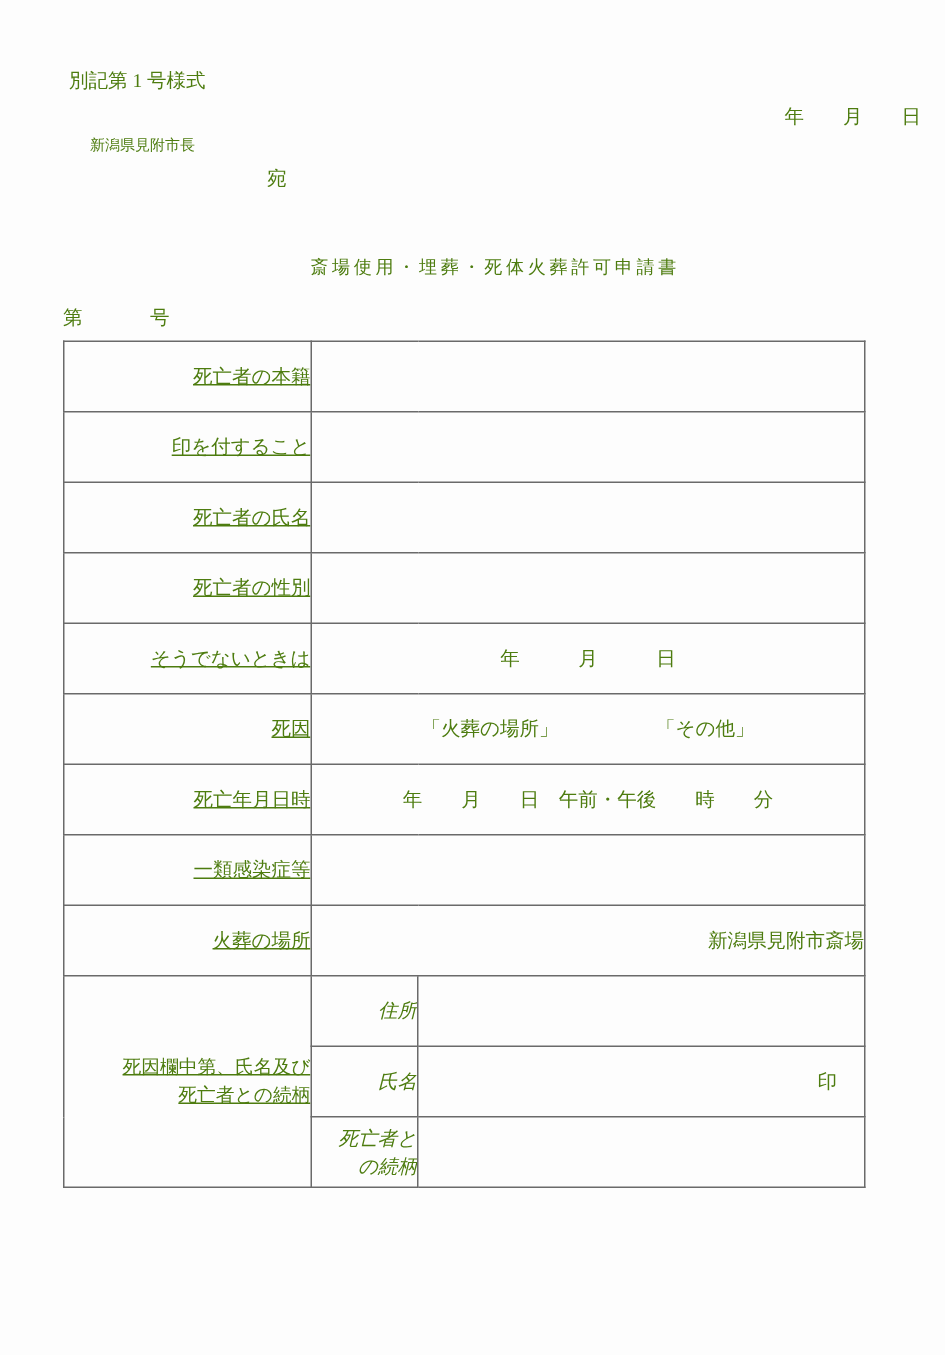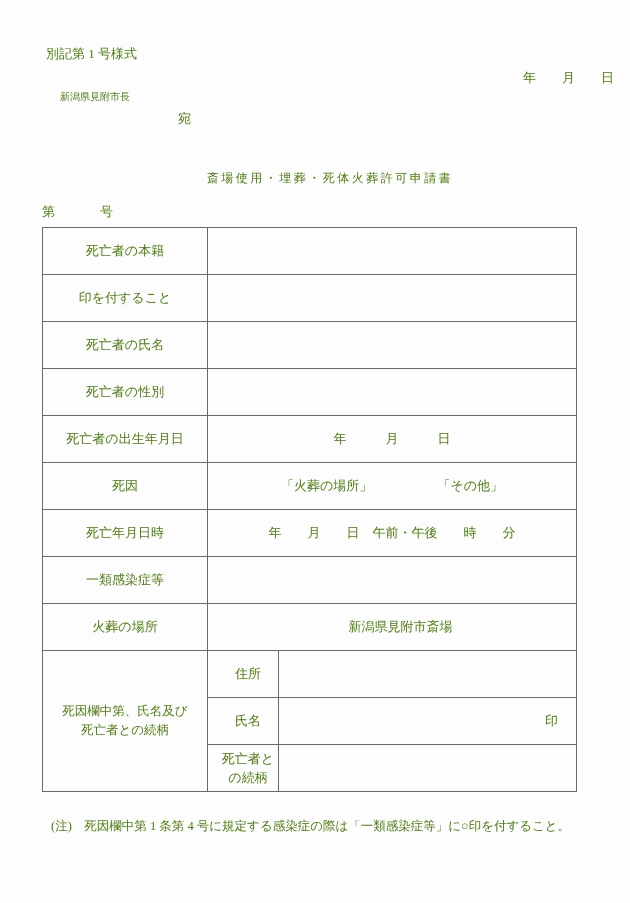--- a/index.html
+++ b/index.html
@@ -54,30 +54,32 @@
     height: 46px;
     padding: 0;
     vertical-align: middle;
     overflow: hidden;
   }
   .col-label { width: 165px; }
   .col-sub   { width: 71px;  }
   .col-value { width: 298px; }
 
   td.lbl {
-    text-align: center;
+    text-align: right;
     line-height: 1.55;
+    text-decoration: underline;
   }
   td.lbl.applicant { font-size: 12.5px; }
-  td.val { text-align: center; padding-left: 17px; }
+  td.val { text-align: right; padding-left: 17px; }
   td.val.center { text-align: center; padding-left: 0; }
   td.sublbl {
-    text-align: center;
+    text-align: right;
     padding-left: 10px;
     line-height: 1.5;
+    font-style: italic;
   }
   td.val.stamp-cell {
     text-align: right;
     padding-right: 18px;
   }
 
   .note {
     position: absolute;
     left: 51px; top: 816px;
     font-size: 12.5px;
@@ -120,21 +122,21 @@
       </tr>
       <tr>
         <td class="lbl">死亡者の氏名</td>
         <td class="val" colspan="2"></td>
       </tr>
       <tr>
         <td class="lbl">死亡者の性別</td>
         <td class="val" colspan="2"></td>
       </tr>
       <tr>
-        <td class="lbl">死亡者の出生年月日</td>
+        <td class="lbl">そうでないときは</td>
         <td class="val center" colspan="2">年　　　月　　　日</td>
       </tr>
       <tr>
         <td class="lbl">死因</td>
         <td class="val center" colspan="2">「火葬の場所」　　　　　「その他」</td>
       </tr>
       <tr>
         <td class="lbl">死亡年月日時</td>
         <td class="val center" colspan="2">年　　月　　日　午前・午後　　時　　分</td>
       </tr>
@@ -164,16 +166,15 @@
         <td class="sublbl">
           <div>死亡者と</div>
           <div>の続柄</div>
         </td>
         <td class="val"></td>
       </tr>
     </tbody>
   </table>
 
   <div class="note">
-    <div class="note-line1">(注)　死因欄中第 1 条第 4 号に規定する感染症の際は「一類感染症等」に○印を付すること。</div>
   </div>
 
 </div>
 
 </body></html>

